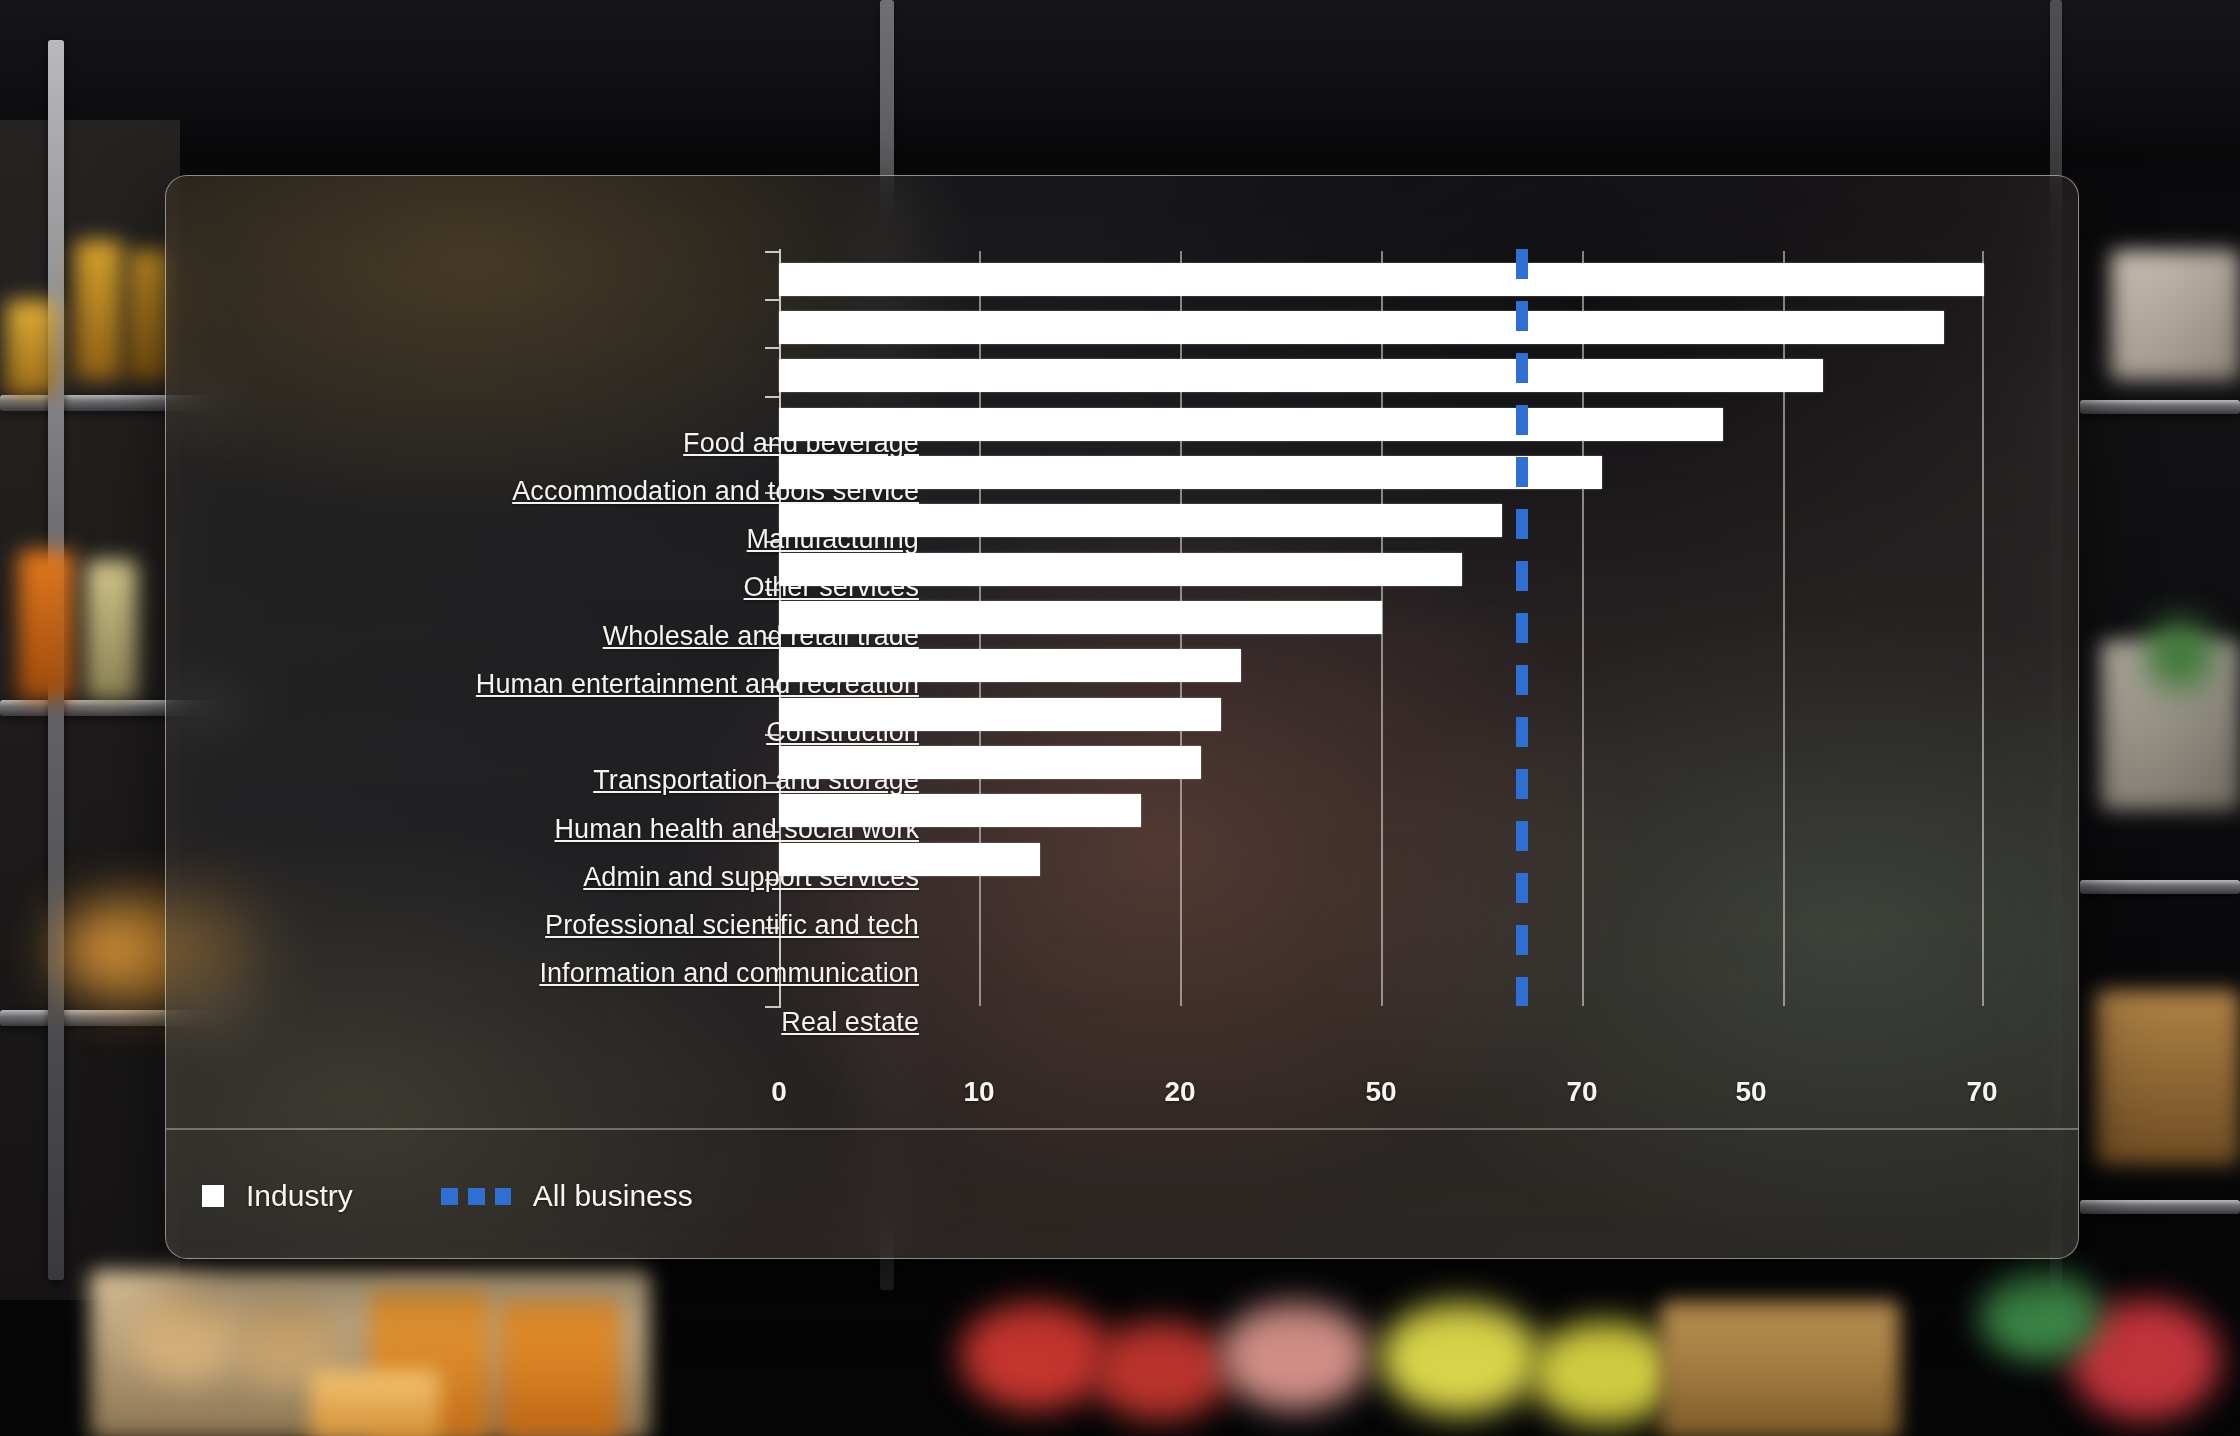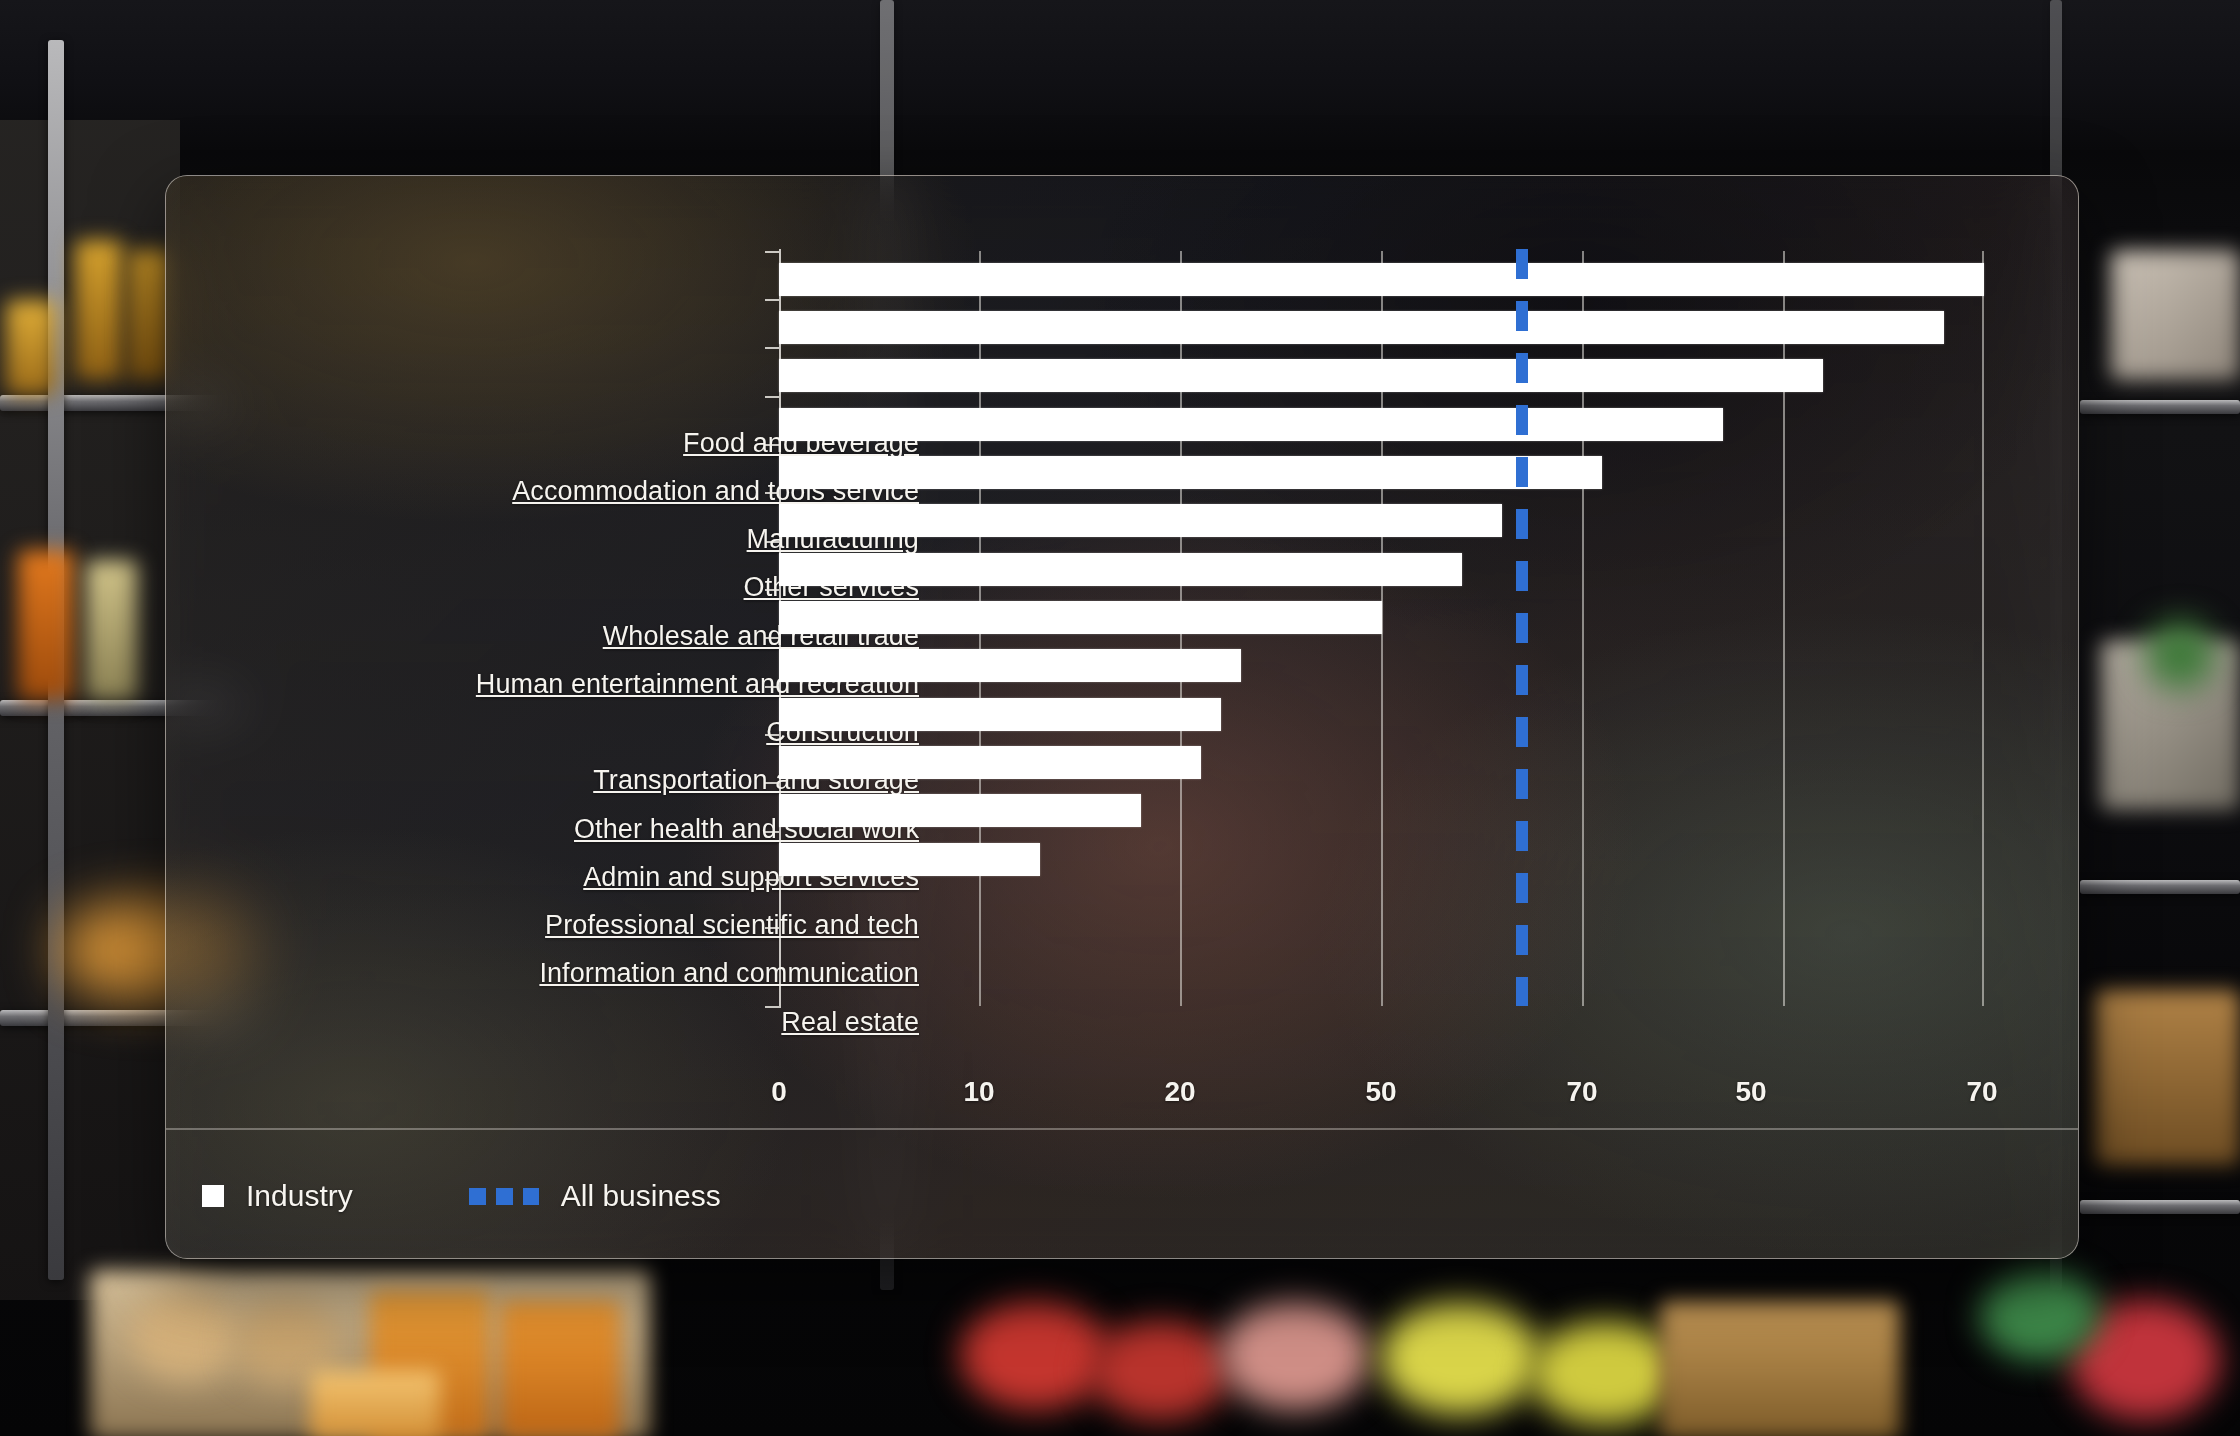--- a/index.html
+++ b/index.html
@@ -176,21 +176,21 @@
     width: 1912px;
     height: 1.5px;
     background: rgba(240,236,228,.35);
   }
   #legend {
     position: absolute;
     left: 36px;
     top: 990px;
     display: flex;
     align-items: center;
-    gap: 116px;
+    gap: 88px;
     height: 60px;
   }
   .legend-item {
     display: flex;
     align-items: center;
     gap: 22px;
   }
   .swatch-square {
     width: 22px; height: 22px;
     background: #ffffff;
@@ -264,21 +264,21 @@
 
     <div id="cat-labels">
       <span class="cat-label" style="top:2px">Food and beverage</span>
       <span class="cat-label" style="top:50px">Accommodation and tools service</span>
       <span class="cat-label" style="top:98px">Manufacturing</span>
       <span class="cat-label" style="top:146px">Other services</span>
       <span class="cat-label" style="top:195px">Wholesale and retail trade</span>
       <span class="cat-label" style="top:243px">Human entertainment and recreation</span>
       <span class="cat-label" style="top:291px">Construction</span>
       <span class="cat-label" style="top:339px">Transportation and storage</span>
-      <span class="cat-label" style="top:388px">Other health and social work</span>
+      <span class="cat-label" style="top:388px">Human health and social work</span>
       <span class="cat-label" style="top:436px">Admin and support services</span>
       <span class="cat-label" style="top:484px">Professional scientific and tech</span>
       <span class="cat-label" style="top:532px">Information and communication</span>
       <span class="cat-label" style="top:581px">Real estate</span>
     </div>
 
     <div id="plot">
       <div class="axis-line" id="y-axis"></div>
 
       <div class="gridline" style="left:200px"></div>

